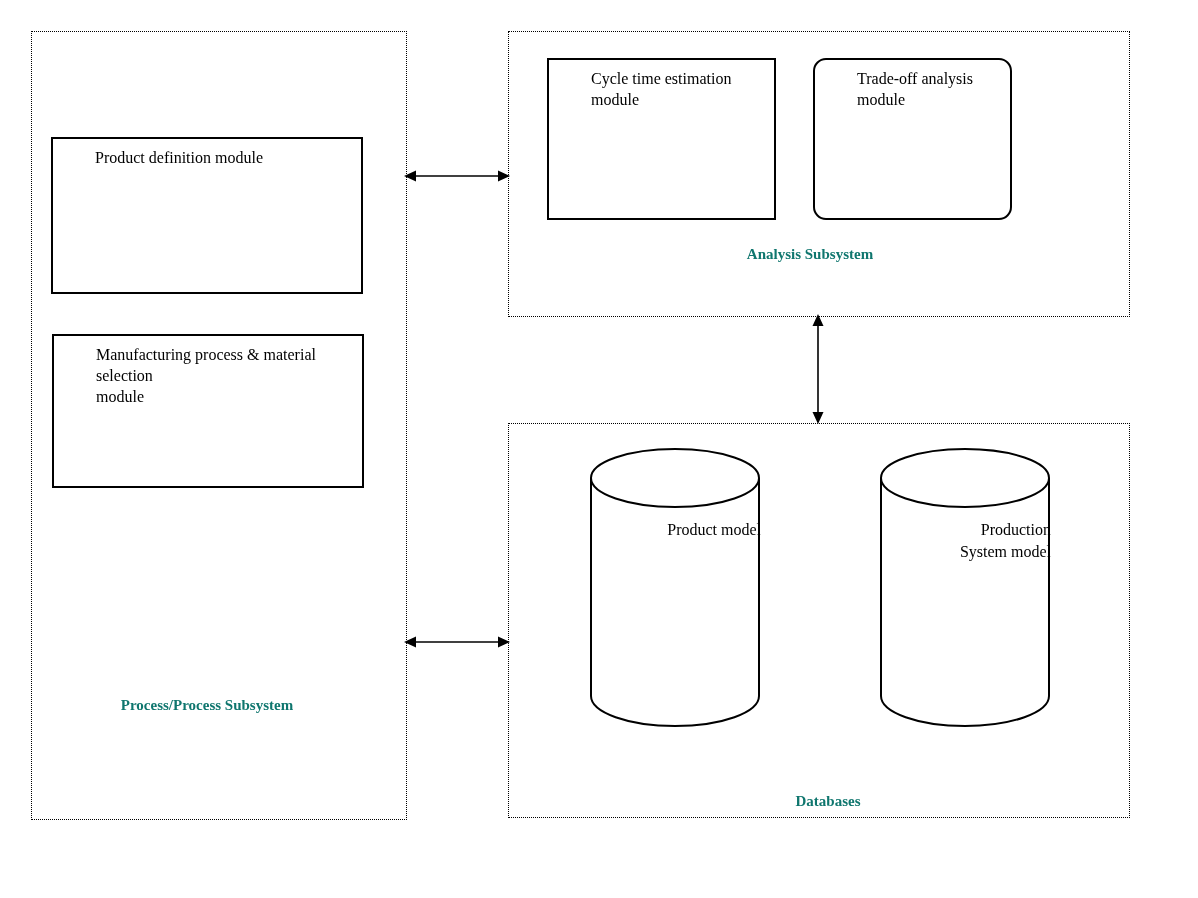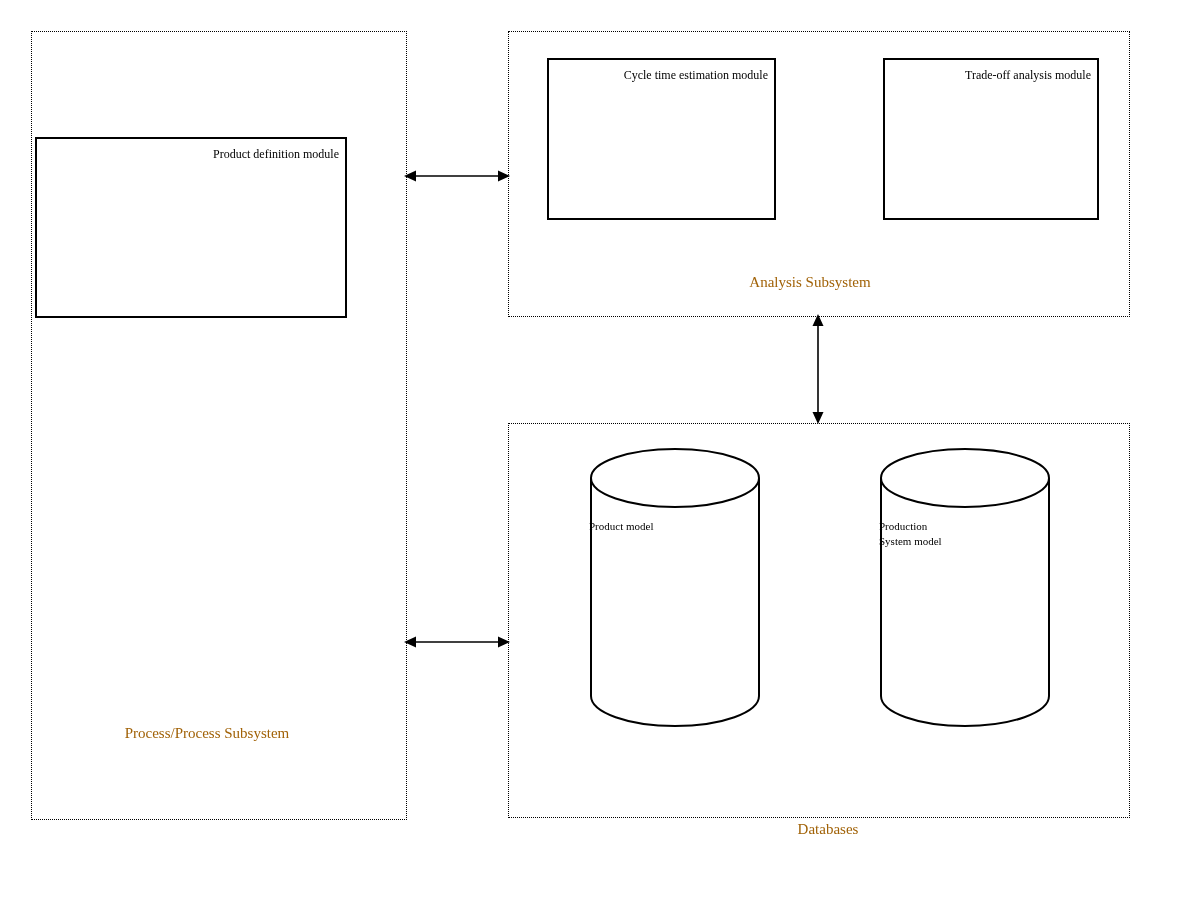--- a/index.html
+++ b/index.html
@@ -31,88 +31,91 @@
 
   
   .module-box {
     position: absolute;
     border: 2px solid #000000;
     box-sizing: border-box;
     background: #ffffff;
   }
   .module-label {
     display: block;
-    text-align: right;
-    font-size: 12px;
+    text-align: left;
+    font-size: 16px;
     line-height: 1.32;
     padding: 8px 6px 0 6px;
     color: #000000;
     white-space: pre-line;
     margin-left: 36px;
   }
 
   
   .region-caption {
     position: absolute;
-    font-weight: normal;
+    font-weight: bold;
     font-size: 15px;
     text-align: center;
-    color: #a16207;
+    color: #0f766e;
     white-space: nowrap;
-    margin-top: 28px;
   }
 
   
   .cylinder {
     position: absolute;
   }
   .cylinder svg {
     display: block;
     overflow: visible;
   }
   .cylinder-label {
     position: absolute;
     left: 0;
     width: 100%;
-    text-align: left;
-    font-size: 11px;
+    text-align: right;
+    font-size: 16px;
     line-height: 1.35;
     color: #000000;
     white-space: pre-line;
     pointer-events: none;
   }
 
   
   .arrow {
     position: absolute;
   }
   .arrow svg { display: block; }
 </style>
 </head>
 <body>
 
 <div id="canvas">
 
   <div class="region" style="left:31px; top:31px; width:376px; height:789px;"></div>
 
-  <div class="module-box" style="left:35px; top:137px; width:312px; height:181px;">
+  <div class="module-box" style="left:51px; top:137px; width:312px; height:157px;">
     <span class="module-label">Product definition module</span>
   </div>
 
+  <div class="module-box" style="left:52px; top:334px; width:312px; height:154px;">
+    <span class="module-label">Manufacturing process &amp; material selection
+module</span>
+  </div>
 
 
   <div class="region-caption" style="left:51px; top:697px; width:312px;">Process/Process Subsystem</div>
 
   <div class="region" style="left:508px; top:31px; width:622px; height:286px;"></div>
 
   <div class="module-box" style="left:547px; top:58px; width:229px; height:162px;">
     <span class="module-label">Cycle time estimation module</span>
   </div>
 
-  <div class="module-box" style="left:883px; top:58px; width:216px; height:162px;">
+  <div class="module-box" style="left:813px; top:58px; width:199px; height:162px;border-radius:13px;">
     <span class="module-label">Trade-off analysis module</span>
   </div>
 
   <div class="region-caption" style="left:660px; top:246px; width:300px;">Analysis Subsystem</div>
 
   <div class="region" style="left:508px; top:423px; width:622px; height:395px;"></div>
 
   <div class="cylinder" style="left:589px; top:448px; width:172px; height:278px;">
     <svg width="172" height="278" viewBox="0 0 172 278">
       <path d="M2,30 L2,248 A84,30 0 0 0 170,248 L170,30" fill="#ffffff" stroke="#000000" stroke-width="2"></path>

